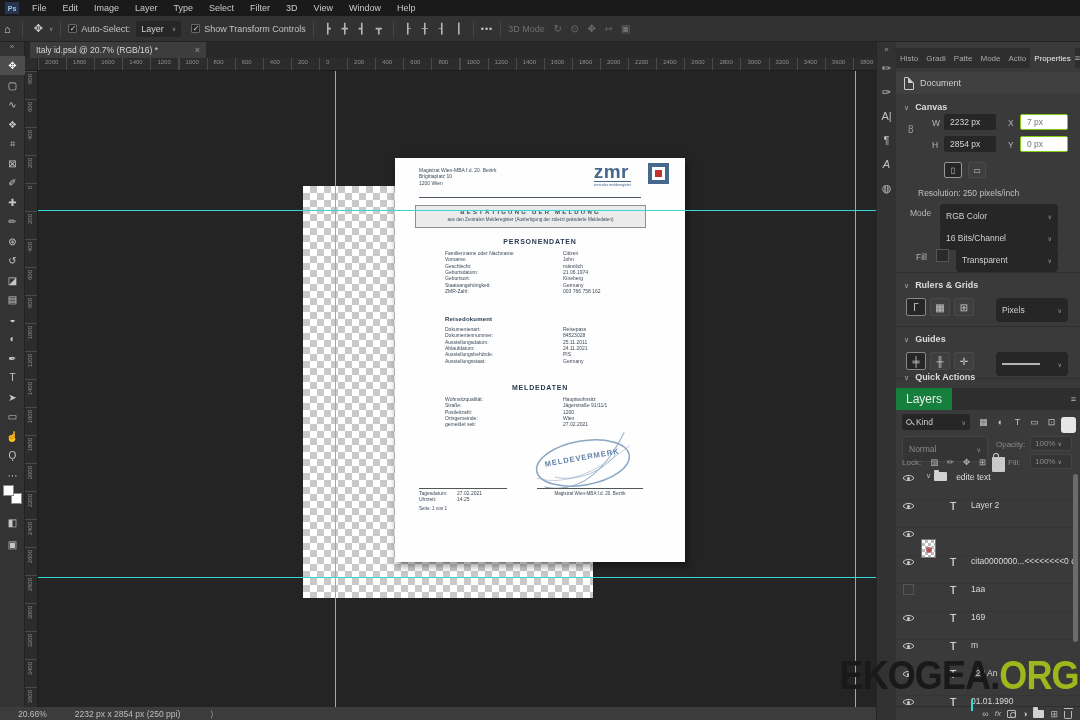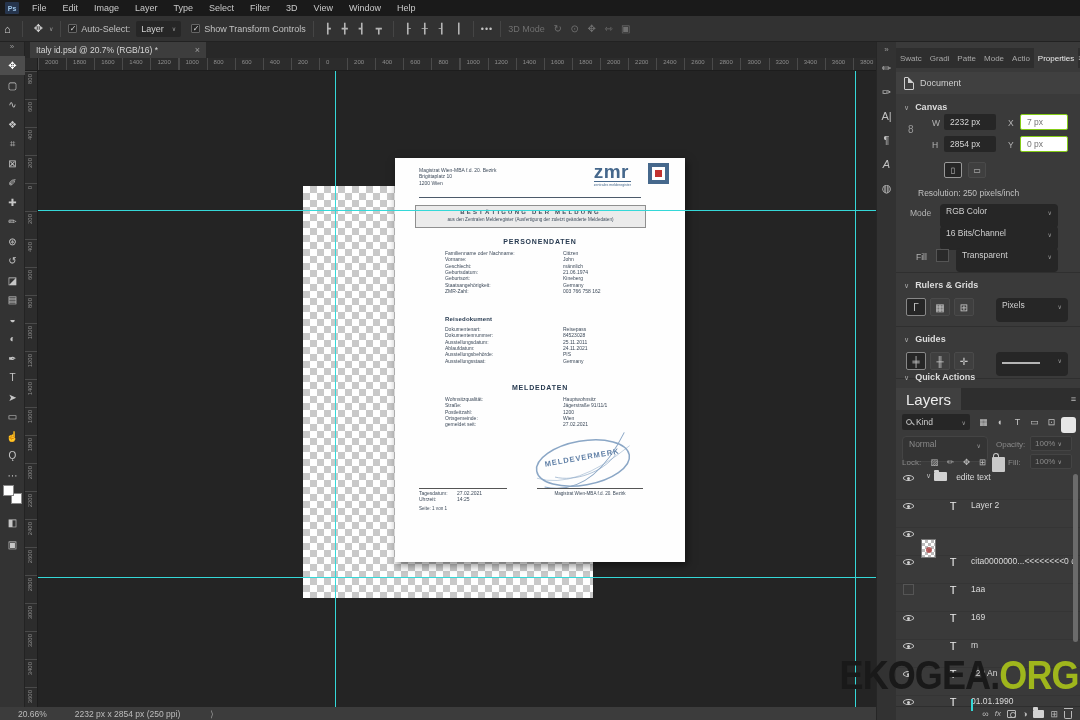--- a/index.html
+++ b/index.html
@@ -111,36 +111,36 @@
   #prow-doc{position:absolute;left:0;top:30px;width:184px;height:22px;background:#404040;display:flex;align-items:center;gap:6px;padding-left:8px}
   .page-ico{width:10px;height:13px;border:1px solid #cfcfcf;border-radius:1px;position:relative}
   .page-ico::after{content:"";position:absolute;right:-1px;top:-1px;border:3px solid #404040;border-left-color:#cfcfcf;border-bottom-color:#cfcfcf}
   .sechead{position:absolute;left:8px;font-size:9px;color:#dcdcdc;font-weight:bold}
   .sechead::before{content:"∨";font-weight:normal;font-size:7px;color:#aaa;margin-right:6px}
   .plabel{position:absolute;font-size:8.5px;color:#b5b5b5}
   .pinput{position:absolute;height:16px;background:#262626;border-radius:2px;color:#d5d5d5;font-size:8.5px;
      display:flex;align-items:center;padding:0 6px}
   .pinput.dis{background:#ffffff;border:1px solid #84cc16;color:#757575}
   .pdd{position:absolute;height:16px;background:#262626;border-radius:4px;color:#d0d0d0;font-size:8.5px;
-     display:flex;align-items:flex-end;padding:12px 6px}
+     display:flex;align-items:center;padding:12px 6px}
   .pdd .caret{margin-left:auto}
   .icobtn{position:absolute;width:20px;height:18px;border:1px solid #4a4a4a;border-radius:2px;display:flex;
      align-items:center;justify-content:center;color:#c8c8c8;font-size:10px;background:#3f3f3f}
   .icobtn.sel{background:#262626;border-color:#888}
   .pdivider{position:absolute;left:0;width:184px;height:1px;background:#2f2f2f}
   #linkwh{position:absolute;left:12px;top:82px;color:#9a9a9a;font-size:10px}
   .orient{position:absolute;width:18px;height:16px;border:1px solid #4a4a4a;border-radius:2px;display:flex;
      align-items:center;justify-content:center;color:#c8c8c8;font-size:8px;background:#3f3f3f}
   .orient.sel{background:#262626;border-color:#999}
   #fillswatch{position:absolute;left:40px;top:207px;width:13px;height:13px;background:#2a2a2a;border:1px solid #555}
   .linedd-line{width:38px;height:2px;background:#b5b5b5}
 
   
   #ltabs{position:absolute;left:0;top:346px;width:184px;height:22px;background:#2e2e2e;display:flex;align-items:center}
-  #ltabs .ptab{padding:0 10px;height:22px;display:flex;align-items:center;background:#404040;color:#ececec;font-size:15px}
+  #ltabs .ptab{padding:0 10px;height:22px;display:flex;align-items:center;background:#15803d;color:#ececec;font-size:12px}
   #ltabs .pmenu{margin-left:auto;padding-right:4px;color:#bbb}
   #kindbox{position:absolute;left:6px;top:372px;width:68px;height:16px;background:#262626;border-radius:2px;
      display:flex;align-items:center;gap:4px;padding:0 4px;font-size:8.5px;color:#cfcfcf}
   .mag{width:6px;height:6px;border:1.2px solid #bbb;border-radius:50%;position:relative;flex:none}
   .mag::after{content:"";position:absolute;width:3.5px;height:1.2px;background:#bbb;transform:rotate(45deg);right:-3px;bottom:-0.5px}
   #kindicons{position:absolute;left:80px;top:372px;display:flex;gap:2px}
   #kindicons span{width:15px;height:16px;display:flex;align-items:center;justify-content:center;font-size:9px;color:#c6c6c6}
   .pill{width:11px;height:6px;border-radius:3px;background:#e6e6e6;margin-top:5px}
   #blendrow .pdd{color:#8a8a8a;background:#343434;border:1px solid #444}
   .dimtxt{color:#8a8a8a;font-size:8px;position:absolute}
@@ -492,21 +492,21 @@
       <span class="dico">✏</span>
       <span class="dico">✑</span>
       <span class="dico">A|</span>
       <span class="dico">¶</span>
       <span class="dico" style="font-style: italic;">A</span>
       <span class="dico">◍</span>
     </div>
 
   <div id="panels">
     <div id="ptabs">
-        <span class="ptab">Swatc</span>
+        <span class="ptab">Histo</span>
         <span class="ptab">Gradi</span>
         <span class="ptab">Patte</span>
         <span class="ptab">Mode</span>
         <span class="ptab">Actio</span>
         <span class="ptab active">Properties</span>
         <span class="pmenu">≡</span>
       </div>
 
     <div id="prow-doc">
       <span class="page-ico"></span>

